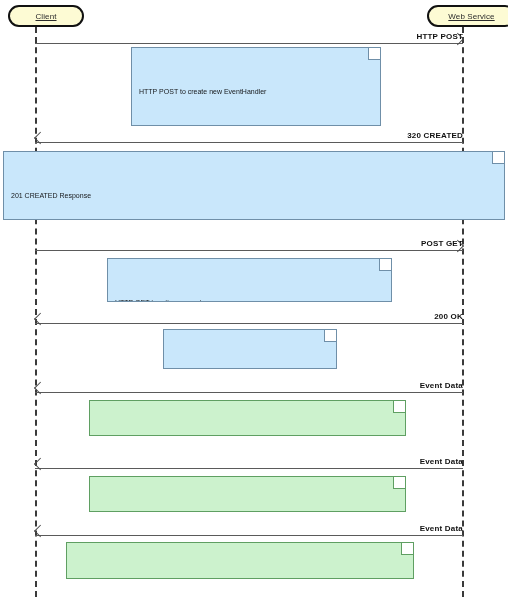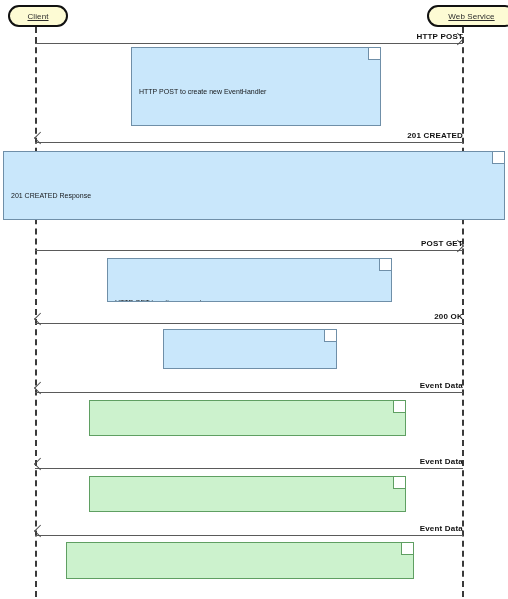--- a/index.html
+++ b/index.html
@@ -30,21 +30,21 @@
     align-items: center;
     justify-content: center;
   }
   .actor-label {
     font-size: 8px;
     color: #2b2b2b;
     text-decoration: underline;
     white-space: nowrap;
     letter-spacing: .1px;
   }
-  #actor-client  { left: 8px;  top: 5px;  width: 60px; }
+  #actor-client  { left: 8px;  top: 5px;  width: 76px; }
   #actor-service { left: 427px; top: 5px; width: 89px; }
 
   
   .lifeline {
     position: absolute;
     top: 27px;
     width: 0;
     height: 570px;
     border-left: 2px dashed #3a3a3a;
   }
@@ -159,21 +159,21 @@
     <span class="note-line">HTTP POST to create new EventHandler</span>
     <span class="note-line blank"></span>
     
     
     
     
     
   </div>
 
   <div class="message to-left" style="top:142px">
-    <div class="msg-label">201 CREATED</div>
+    <div class="msg-label">320 CREATED</div>
     <div class="msg-line"></div>
     <div class="arrowhead"></div>
   </div>
 
   <div class="note" style="left:3px; top:151px; width:502px; height:69px;">
     <span class="fold"></span>
     <span class="note-line">201 CREATED Response</span>
     
     
     

